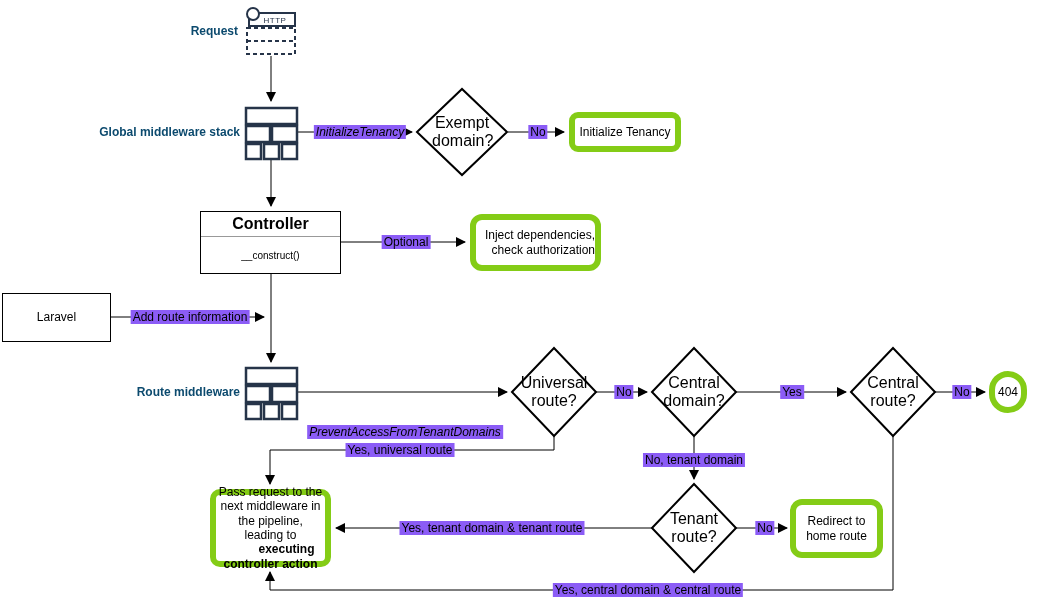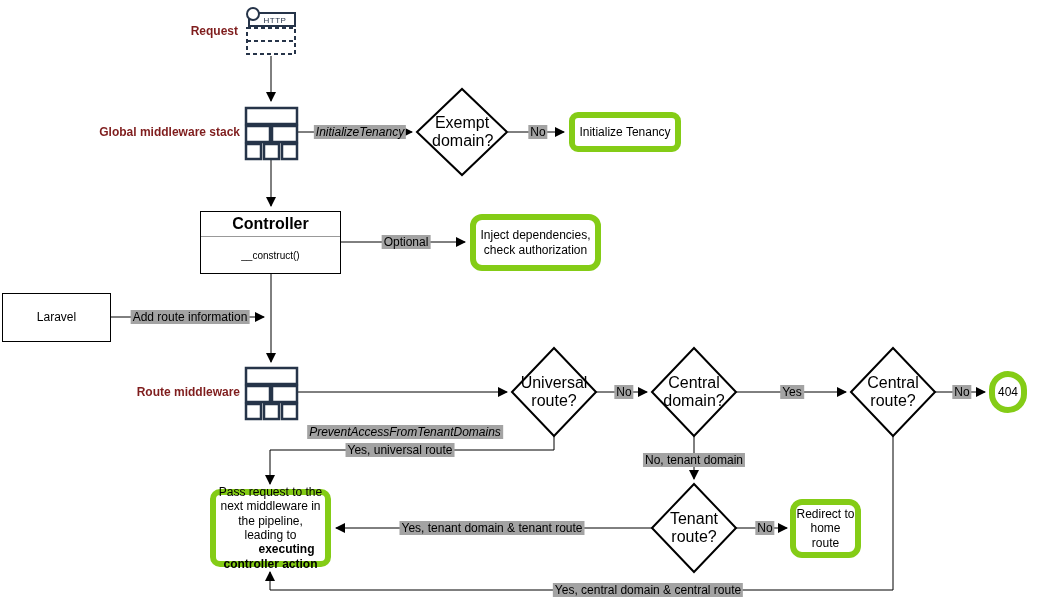--- a/index.html
+++ b/index.html
@@ -22,25 +22,25 @@
   .controller { position:absolute; left:200px; top:211px; width:141px; height:63px;
     border:1px solid #000; background:#fff; box-sizing:border-box; z-index:2; }
   .controller .hdr { height:25px; display:flex; align-items:center; justify-content:center;
     font-weight:bold; font-size:16px; border-bottom:1px solid #999; box-sizing:border-box; }
   .controller .bdy { height:37px; display:flex; align-items:center; justify-content:center; font-size:10px; }
 
   .diamond-label { position:absolute; transform:translate(-50%,-50%);
     text-align:center; font-size:16px; line-height:1.15; z-index:3; }
 
   .elabel { position:absolute; transform:translate(-50%,-50%); font-size:12px;
-    background:#a3a3a3; padding:0 2px; white-space:nowrap; z-index:3; }
+    background:#8b5cf6; padding:0 2px; white-space:nowrap; z-index:3; }
   .elabel.it { font-style:italic; }
 
   .side-label { position:absolute; transform:translateY(-50%); font-weight:bold;
-    font-size:12px; white-space:nowrap; color:#7f1d1d; z-index:3; }
+    font-size:12px; white-space:nowrap; color:#0c4a6e; z-index:3; }
 
   .pass { left:210px; top:489px; width:121px; height:78px; border-radius:10px; padding:2px; }
   .pass b { font-weight:bold;margin-left:32px; }
 </style>
 </head>
 <body>
 
 <svg class="canvas" viewBox="0 0 1052 600">
   <defs>
     <marker id="arr" markerWidth="12" markerHeight="12" refX="10" refY="6" orient="auto" markerUnits="userSpaceOnUse">
@@ -104,33 +104,33 @@
 
 <div class="node rounded" style="left:569px; top:112px; width:112px; height:40px; border-radius:9px;">
   <span>Initialize Tenancy</span>
 </div>
 
 <div class="controller">
   <div class="hdr">Controller</div>
   <div class="bdy">__construct()</div>
 </div>
 
-<div class="node rounded" style="left:470px; top:214px; width:131px; height:57px;">
+<div class="node rounded" style="left:470px; top:214px; width:131px; height:57px;text-align:right;">
   <span>Inject dependencies, check authorization</span>
 </div>
 
 <div class="node plain" style="left:2px; top:293px; width:109px; height:49px;">
   <span>Laravel</span>
 </div>
 
 <div class="node rounded" style="left:989px; top:371px; width:38px; height:42px;border-radius:19px;">
   <span>404</span>
 </div>
 
-<div class="node rounded" style="left:790px; top:499px; width:71px; height:59px;">
+<div class="node rounded" style="left:790px; top:499px; width:93px; height:59px;">
   <span style="width:74px;">Redirect to home route</span>
 </div>
 
 <div class="node rounded pass">
   <span><span>Pass request to the next middleware in the pipeline, leading to</span> <b>executing controller action</b></span>
 </div>
 
 <div class="diamond-label" style="left:462px; top:132px; width:60px;">Exempt domain?</div>
 <div class="diamond-label" style="left:554px; top:392px; width:70px;">Universal route?</div>
 <div class="diamond-label" style="left:694px; top:392px; width:70px;">Central domain?</div>

